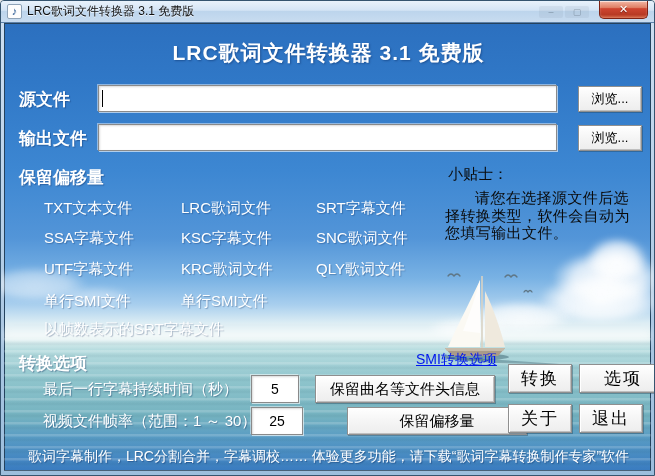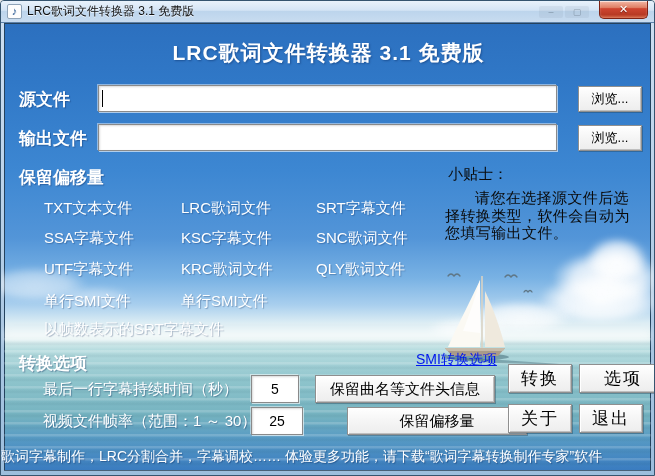--- a/index.html
+++ b/index.html
@@ -58,21 +58,21 @@
     text-shadow:1px 1px 2px rgba(0,30,80,.4); }
   .fmt{ position:absolute; font-size:15px; color:#fff; white-space:nowrap;
     text-shadow:1px 1px 1px rgba(0,30,80,.3); cursor:pointer; }
   .c0{ left:43px; } .c1{ left:180px; } .c2{ left:315px; }
   .r0{ top:198px; } .r1{ top:228px; } .r2{ top:259px; } .r3{ top:291px; } .r4{ top:319px; }
   .tips-title{ position:absolute; left:447px; top:164px; font-size:15px; color:#0a0a0a; }
   .tips-body{ position:absolute; left:444px; top:188px; width:198px; font-size:15px;
     line-height:17.5px; color:#0a0a0a; text-indent:2em; letter-spacing:.4px; }
   .link{ position:absolute; left:415px; top:350px; font-size:14px; color:#0016ee;
     text-decoration:underline; cursor:pointer; white-space:nowrap; }
-  .footer{ position:absolute; left:0; width:534px; top:447px; text-align:center;
+  .footer{ position:absolute; left:0; width:655px; top:447px; text-align:center;
     font-size:14px; color:#fff; text-shadow:1px 1px 1px rgba(0,30,80,.4); white-space:nowrap; }
 
   
   .tfield{ position:absolute; background:#fff; border:1px solid #8a8a8a; color:#000;
     box-shadow:1px 1px 0 rgba(255,255,255,.6), -1px -1px 0 rgba(255,255,255,.45), inset 1px 1px 2px rgba(0,0,0,.15);
     font-family:inherit; font-size:14px; padding:0 4px; outline:none; }
   .num{ text-align:center; }
   .btn{ position:absolute; display:flex; align-items:center; justify-content:center;
     background:linear-gradient(180deg,#ffffff 0%,#f6f6f6 45%,#ededed 100%);
     border:1px solid #8f8f8f; color:#000; cursor:pointer; font-family:inherit; white-space:nowrap;

